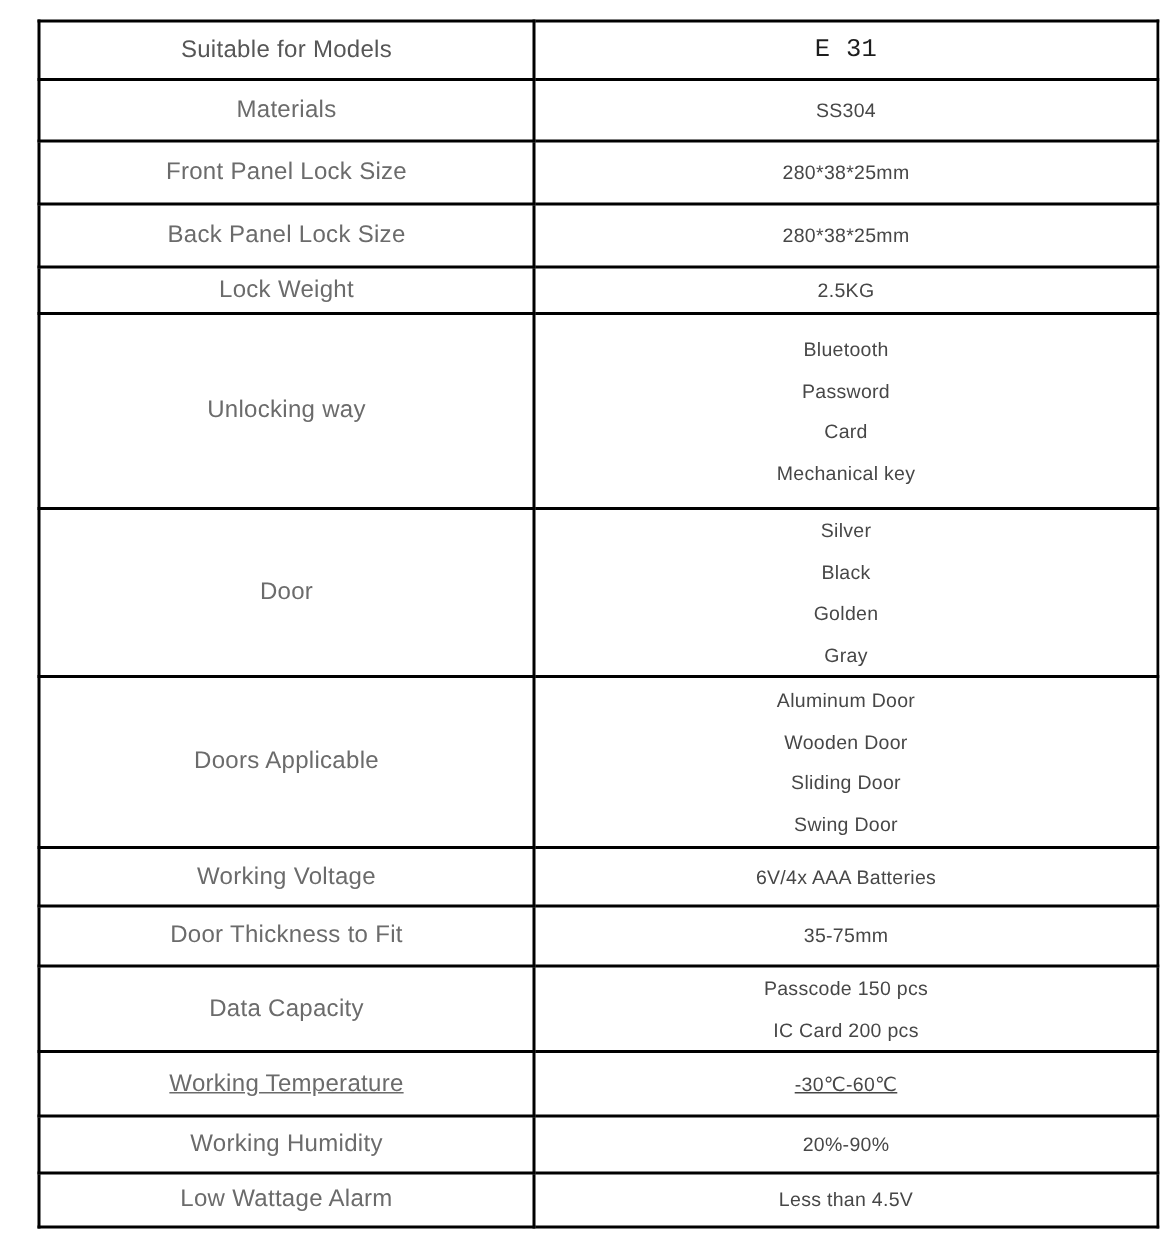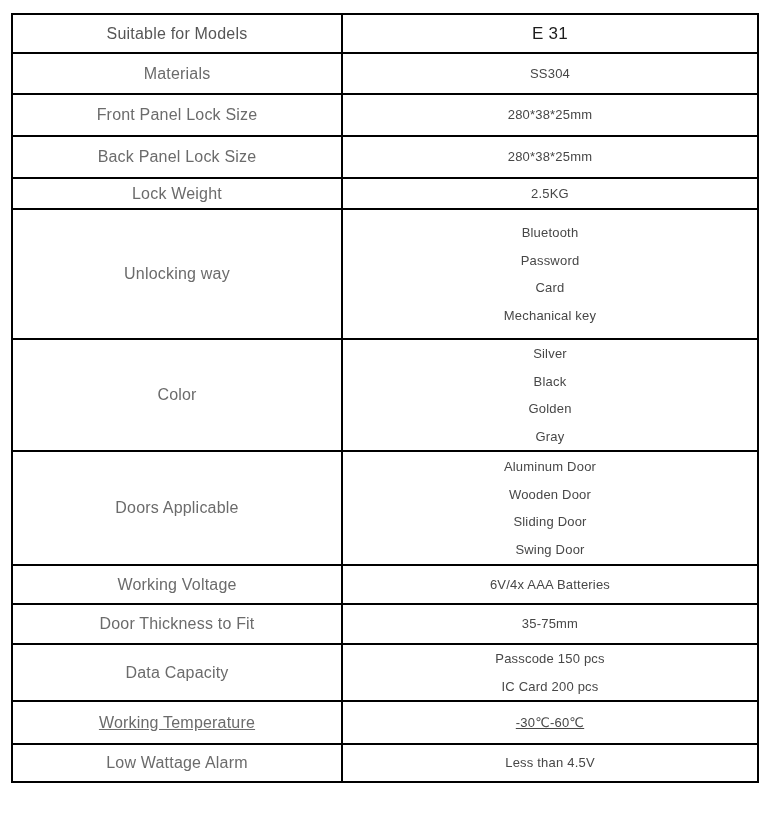--- a/index.html
+++ b/index.html
@@ -9,21 +9,21 @@
   }
   body {
     position: relative;
     width: 773px;
     height: 826px;
     overflow: hidden;
     font-family: "Liberation Sans", "DejaVu Sans", sans-serif;
   }
   table.spec {
     position: absolute;
-    left: 11px;
+    left: 25px;
     top: 13px;
     width: 748px;
     border-collapse: collapse;
     table-layout: fixed;
   }
   table.spec td {
     border: 2px solid var(--border-color, #000000);
     padding: 0;
     text-align: center;
     vertical-align: middle;
@@ -41,20 +41,21 @@
     letter-spacing: 0.2px;
   }
   .value-line {
     height: 27.5px;
     line-height: 27.5px;
   }
   
   tr.row-model td.value-cell {
     color: var(--model-value-color, #1d1d1d);
     font-size: 17px;
+    font-family: Liberation Mono, monospace;
   }
   tr.row-model td.label-cell {
     color: #565656;
   }
   
   tr:nth-child(1)  td { height: 37px; }
   tr:nth-child(2)  td { height: 39px; margin-left: 18px; }
   tr:nth-child(3)  td { height: 40px; }
   tr:nth-child(4)  td { height: 40px; }
   tr:nth-child(5)  td { height: 29px; }
@@ -106,21 +107,21 @@
     <tr>
       <td class="label-cell">Unlocking way</td>
       <td class="value-cell">
         <div class="value-line">Bluetooth</div>
         <div class="value-line">Password</div>
         <div class="value-line">Card</div>
         <div class="value-line">Mechanical key</div>
       </td>
     </tr>
     <tr>
-      <td class="label-cell">Color</td>
+      <td class="label-cell">Door</td>
       <td class="value-cell">
         <div class="value-line">Silver</div>
         <div class="value-line">Black</div>
         <div class="value-line">Golden</div>
         <div class="value-line">Gray</div>
       </td>
     </tr>
     <tr>
       <td class="label-cell">Doors Applicable</td>
       <td class="value-cell">
@@ -149,19 +150,25 @@
         <div class="value-line">IC Card 200 pcs</div>
       </td>
     </tr>
     <tr>
       <td class="label-cell">Working Temperature</td>
       <td class="value-cell">
         <div class="value-line">-30℃-60℃</div>
       </td>
     </tr>
     <tr>
+      <td class="label-cell">Working Humidity</td>
+      <td class="value-cell">
+        <div class="value-line">20%-90%</div>
+      </td>
+    </tr>
+    <tr>
       <td class="label-cell">Low Wattage Alarm</td>
       <td class="value-cell">
         <div class="value-line">Less than 4.5V</div>
       </td>
     </tr>
   </tbody>
 </table>
 
 </body></html>

